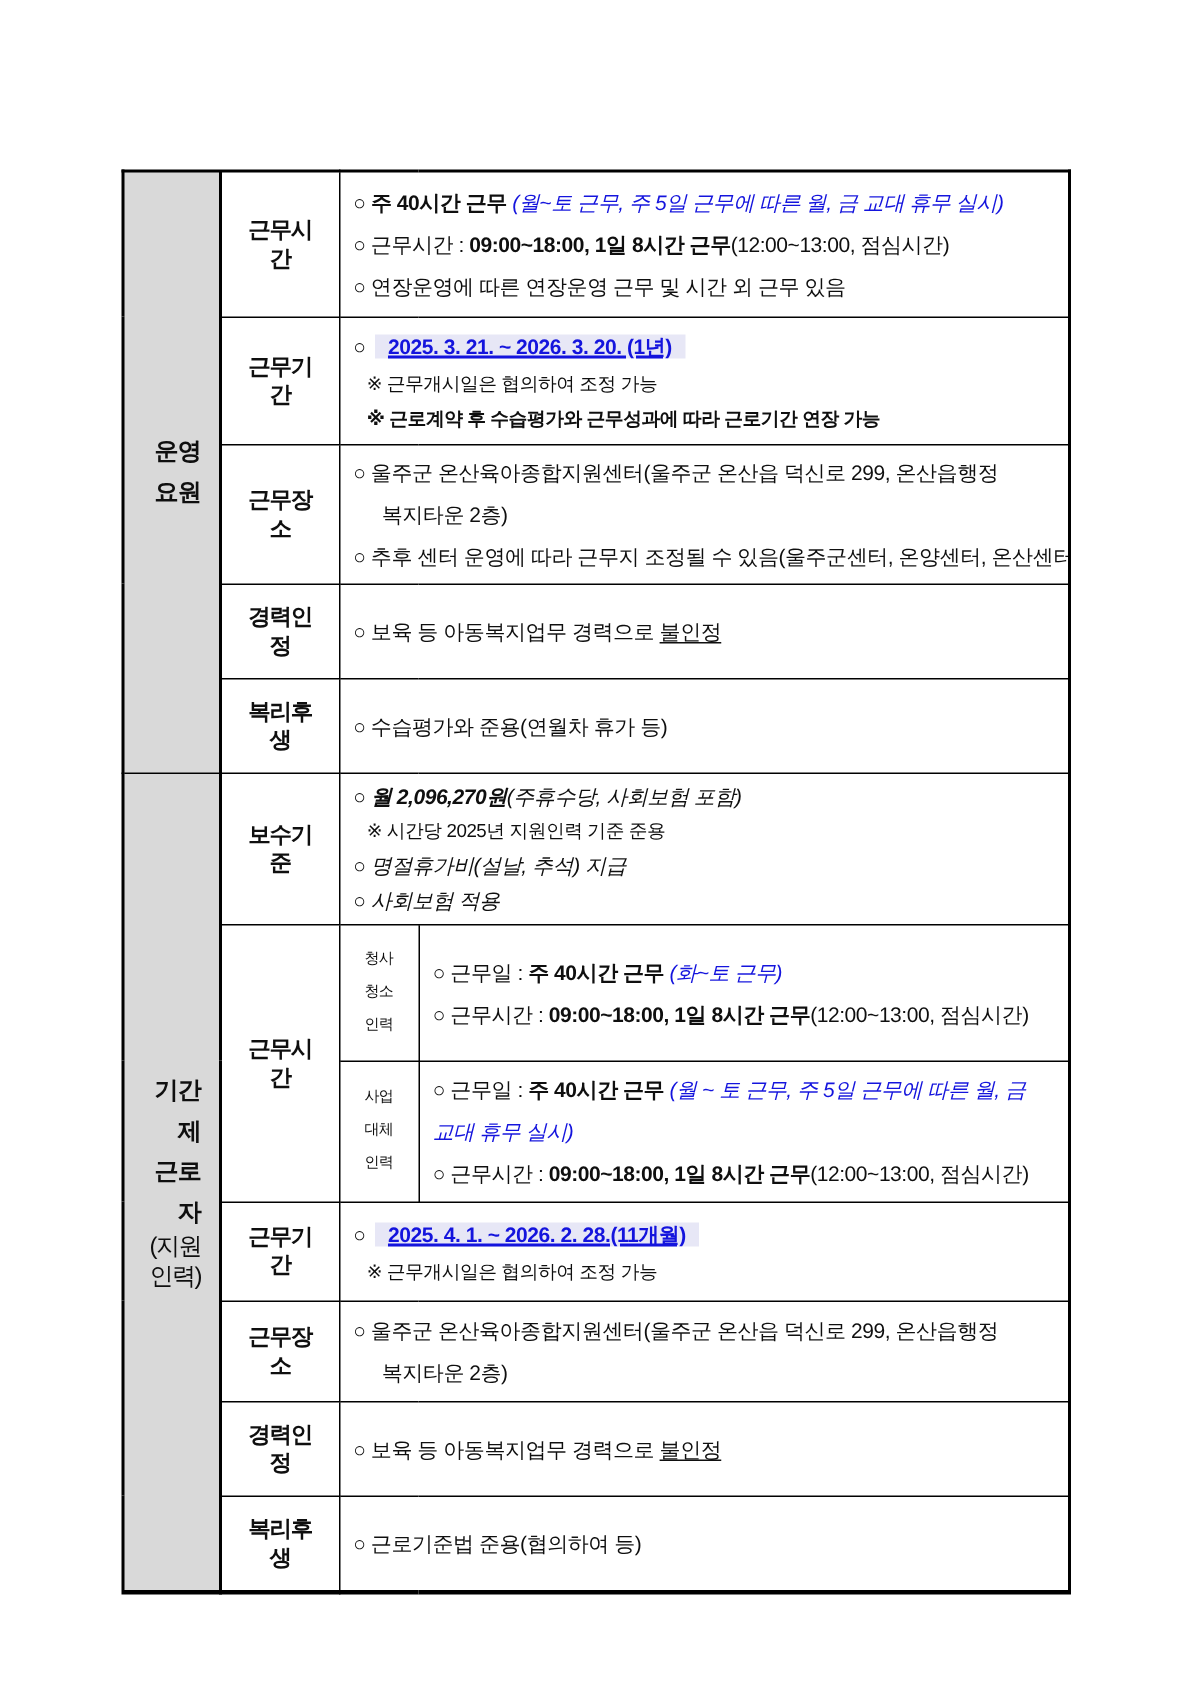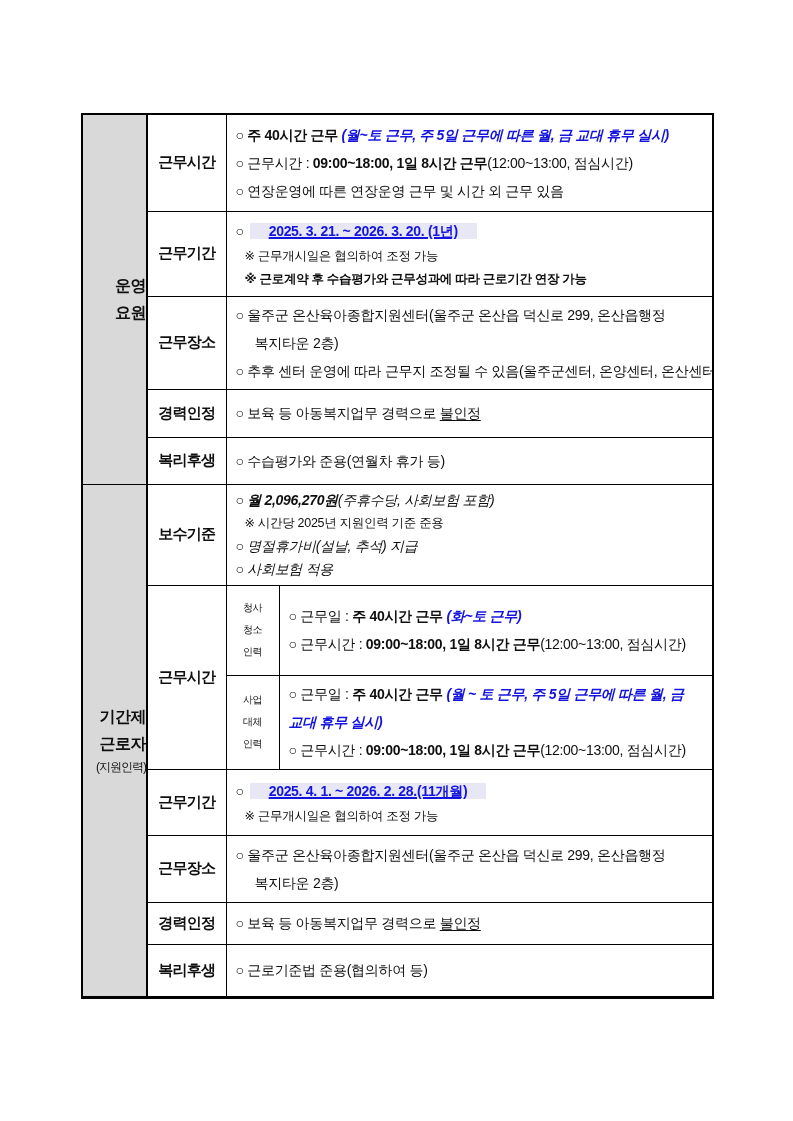--- a/index.html
+++ b/index.html
@@ -16,50 +16,50 @@
     font-family:"Liberation Sans","DejaVu Sans",sans-serif;
     color:var(--text);
   }
   .page{position:relative;width:793px;height:1121px;background:#fff;overflow:hidden;}
   table.tbl{
     position:absolute;left:81px;top:113px;width:631px;
     border-collapse:collapse;table-layout:fixed;
     border:2px solid var(--borderC);
     border-bottom:3px solid var(--borderC);
   }
-  td{border:1px solid var(--borderC);vertical-align:middle;padding:0;}
+  td{border:1px solid var(--borderC);vertical-align:middle;padding:12px;}
   
   tr.h97{height:97px} tr.h85{height:85px} tr.h90{height:90px} tr.h48{height:48px}
   tr.h47{height:47px} tr.h98{height:98px} tr.h94{height:94px} tr.h66{height:66px}
   tr.h67{height:67px} tr.h42{height:42px} tr.h53{height:53px}
 
   td.group{
     background:var(--grayBg);text-align:right;
     font-weight:bold;font-size:16px;line-height:27px;letter-spacing:-0.5px;
     border-right:2px solid var(--borderC);
   }
-  .gsub{font-size:12px;font-weight:normal;letter-spacing:-1px;line-height:20px;}
+  .gsub{font-size:16px;font-weight:normal;letter-spacing:-1px;line-height:20px;}
   td.label{
     text-align:center;font-weight:bold;font-size:15px;letter-spacing:-0.8px;
   }
   td.sub{
     text-align:center;font-size:10px;line-height:22px;letter-spacing:-0.5px;
   }
   td.cell{
     padding:4px 4px 4px 9px;font-size:14px;letter-spacing:-0.3px;overflow:hidden;
   }
   .line{line-height:28px;white-space:nowrap;}
   .tight .line{line-height:23px;font-style:italic;}
   .note{font-size:12.5px;padding-left:9px;line-height:23px;white-space:nowrap;}
   .b{font-weight:bold;}
-  .blue{color:var(--blue);font-weight:bold;font-style:italic;}
+  .blue{color:var(--blue);font-weight:normal;font-style:italic;}
   .hl{
     background:var(--highlight);color:var(--blue);font-weight:bold;font-style:normal;
     text-decoration:underline;text-decoration-thickness:2px;
-    padding:0 19px;margin-left:6px;
+    padding:0 9px;margin-left:6px;
   }
   .ul{text-decoration:underline;text-underline-offset:2px;}
   .wrap{padding-left:19px;}
   .center{text-align:left;}
 </style>
 </head>
 <body>
 
 <div class="page">
   <table class="tbl">

